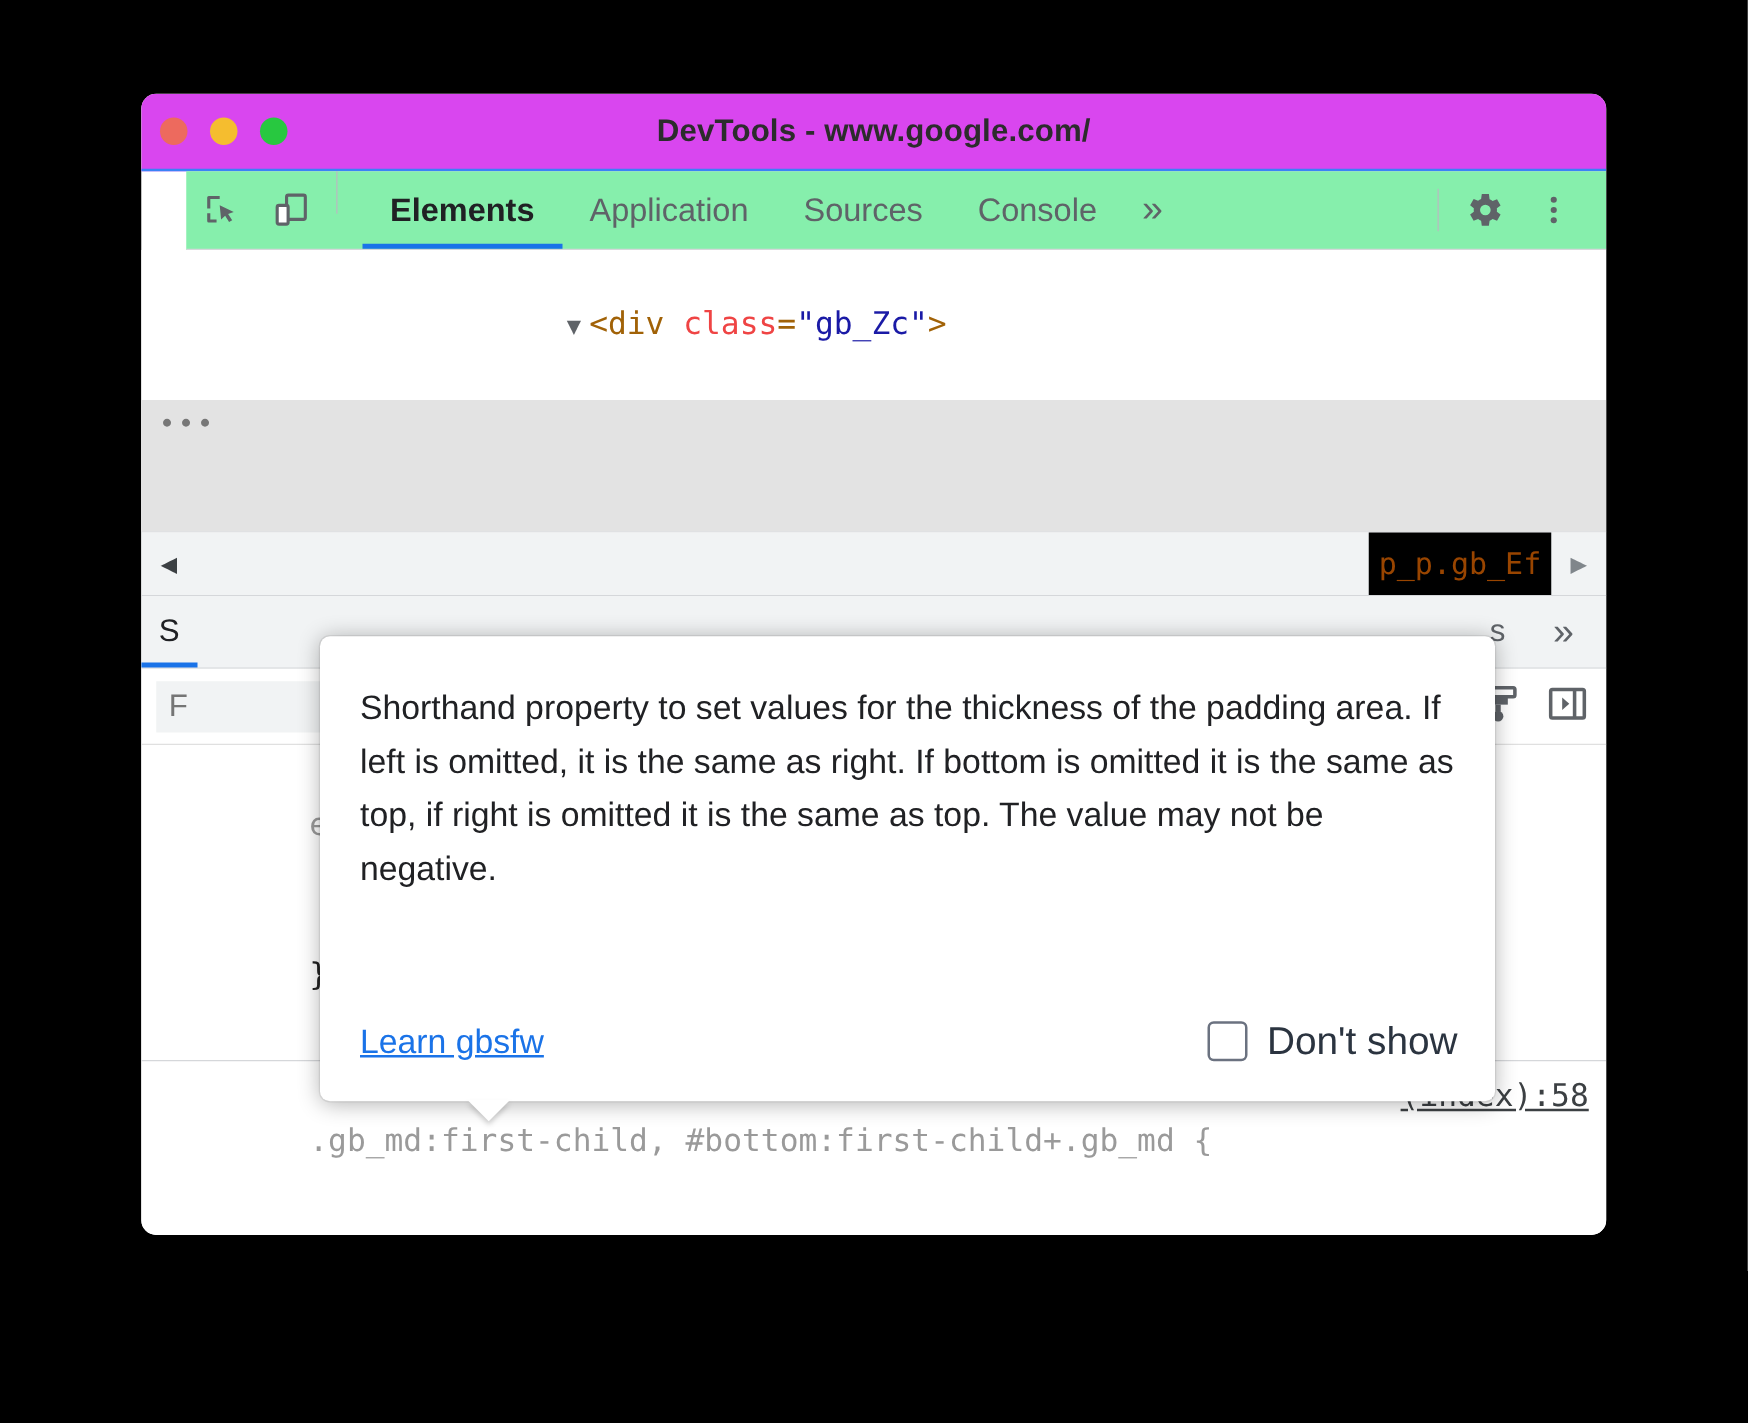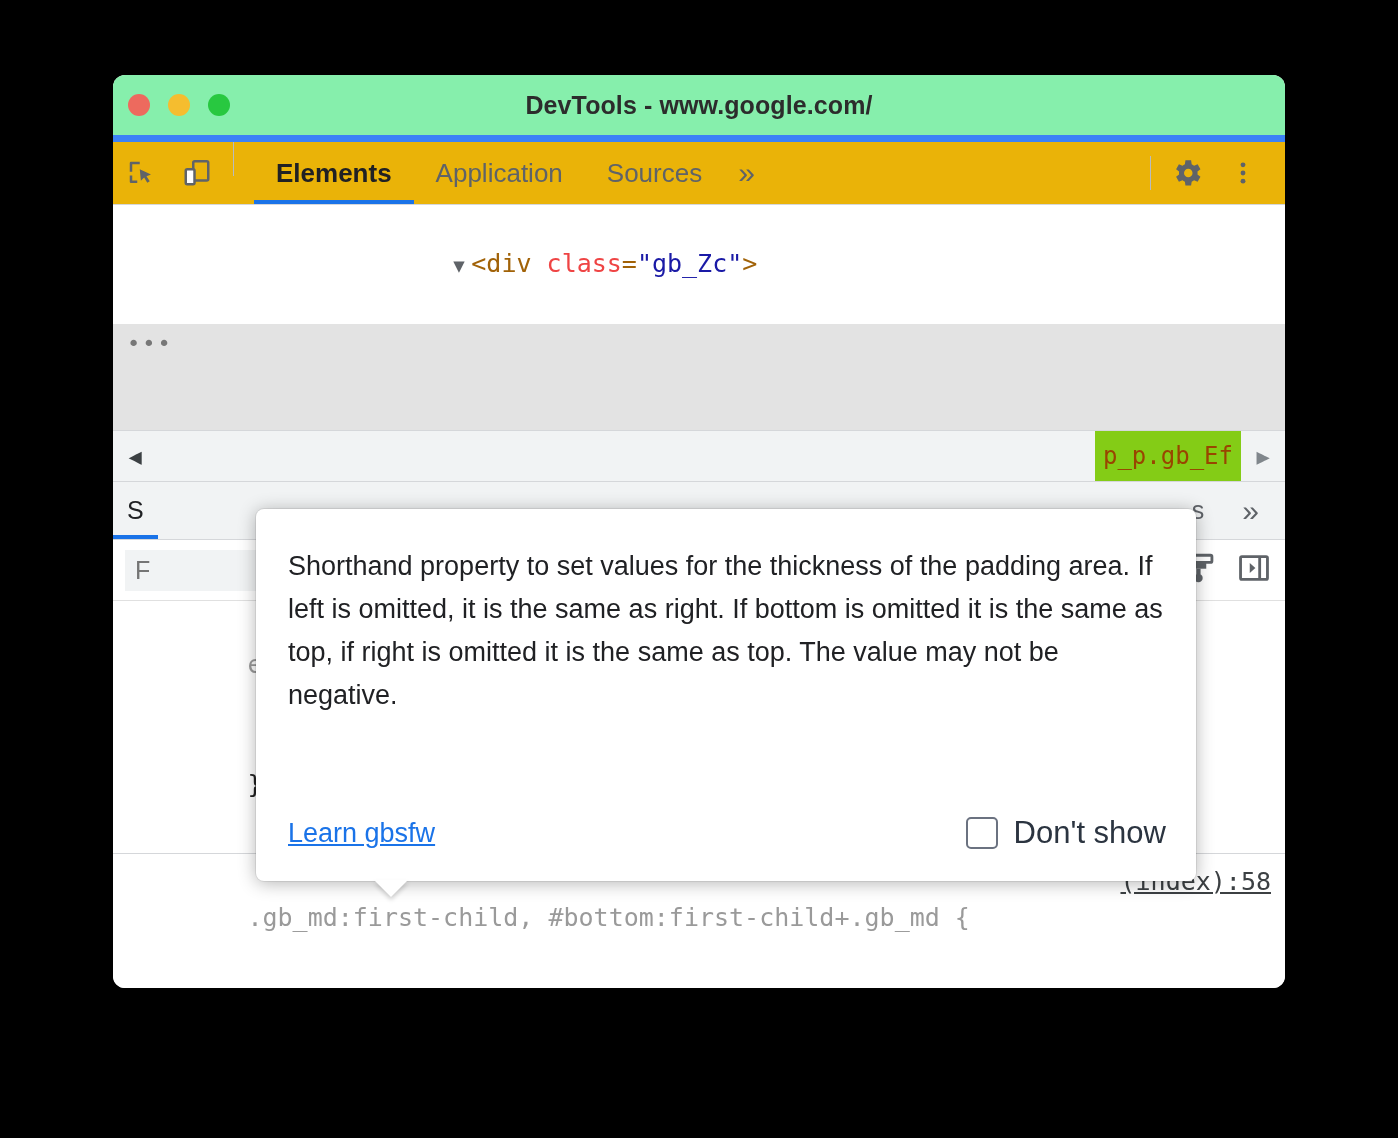--- a/index.html
+++ b/index.html
@@ -24,22 +24,22 @@
     background: #ffffff;
     border-radius: 12px;
     overflow: hidden;
     box-shadow: 0 0 0 1px rgba(0,0,0,0.35);
   }
 
   
   #titlebar {
     position: relative;
     height: 60px;
-    background: #86efac;
-    border-bottom: 7px solid #3b82f6;
+    background: #d946ef;
+    border-bottom: 2px solid #3b82f6;
   }
   #lights {
     position: absolute;
     left: 15px;
     top: 19px;
     display: flex;
     gap: 18px;
   }
   .light {
     width: 22px;
@@ -57,24 +57,25 @@
     font-size: 25px;
     font-weight: bold;
     color: #2c2c2c;
     letter-spacing: 0.1px;
   }
 
   
   #tabbar {
     position: relative;
     height: 62px;
-    background: #eab308;
+    background: #86efac;
     border-bottom: 1px solid #d5d7da;
     display: flex;
     align-items: flex-start;
+    margin-left: 36px;
   }
   .tb-icon {
     width: 56px;
     height: 62px;
     display: flex;
     align-items: center;
     justify-content: center;
   }
   .tb-sep {
     width: 1px;
@@ -171,21 +172,21 @@
     display: flex;
     align-items: center;
     justify-content: center;
     color: #3c4043;
     font-size: 22px;
   }
   .crumb-arrow.right { margin-left: auto; color: #80868b; }
   .crumb-item {
     color: #994500;
     padding: 0 8px;
-    background: #84cc16;
+    background: #000000;
     height: 50px;
     display: flex;
     align-items: center;
   }
 
   
   #styletabs {
     position: relative;
     height: 57px;
     background: #f1f3f4;
@@ -366,20 +367,23 @@
 
     <div id="tabs">
       <div class="tab active">
         <span>Elements</span>
       </div>
       <div class="tab">
         <span>Application</span>
       </div>
       <div class="tab">
         <span>Sources</span>
+      </div>
+      <div class="tab">
+        <span>Console</span>
       </div>
       <div class="tab more">»</div>
     </div>
 
     <div id="tabbar-right">
       <div class="tb-sep"></div>
       <div class="tb-icon">
         <svg width="34" height="34" viewBox="0 0 24 24">
           <path fill="#5f6368" d="M19.4 13a7.6 7.6 0 000-2l2.1-1.6-2-3.5-2.5 1a7.6 7.6 0 00-1.7-1L14.9 3h-4l-.4 2.8a7.6 7.6 0 00-1.7 1l-2.5-1-2 3.5L6.4 11a7.6 7.6 0 000 2l-2.1 1.6 2 3.5 2.5-1a7.6 7.6 0 001.7 1l.4 2.8h4l.4-2.8a7.6 7.6 0 001.7-1l2.5 1 2-3.5L19.4 13zM12.9 15a3 3 0 110-6 3 3 0 010 6z"></path>
         </svg>

